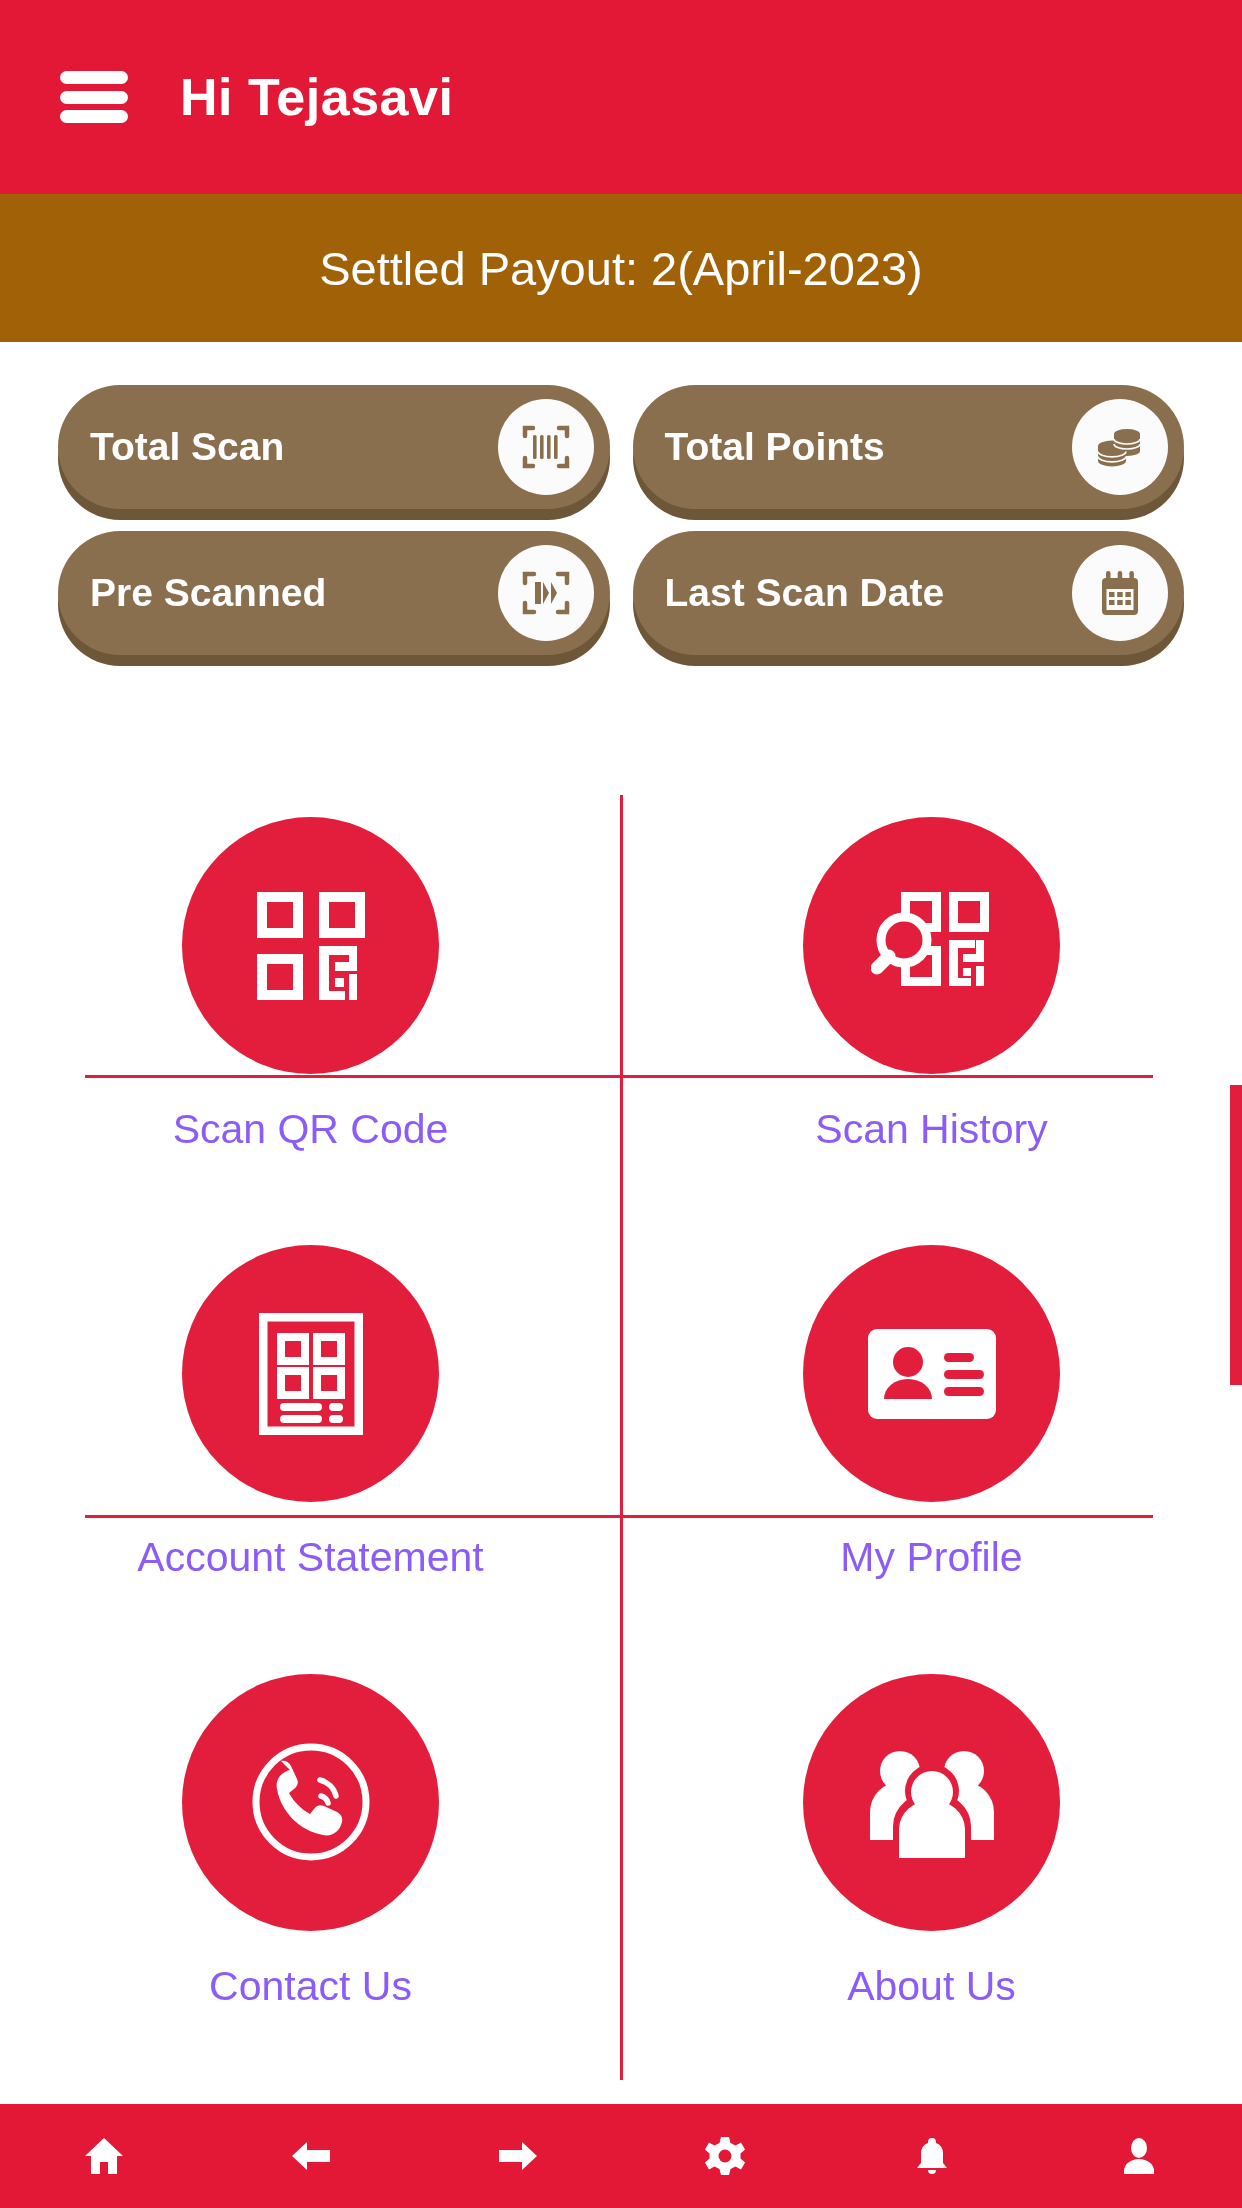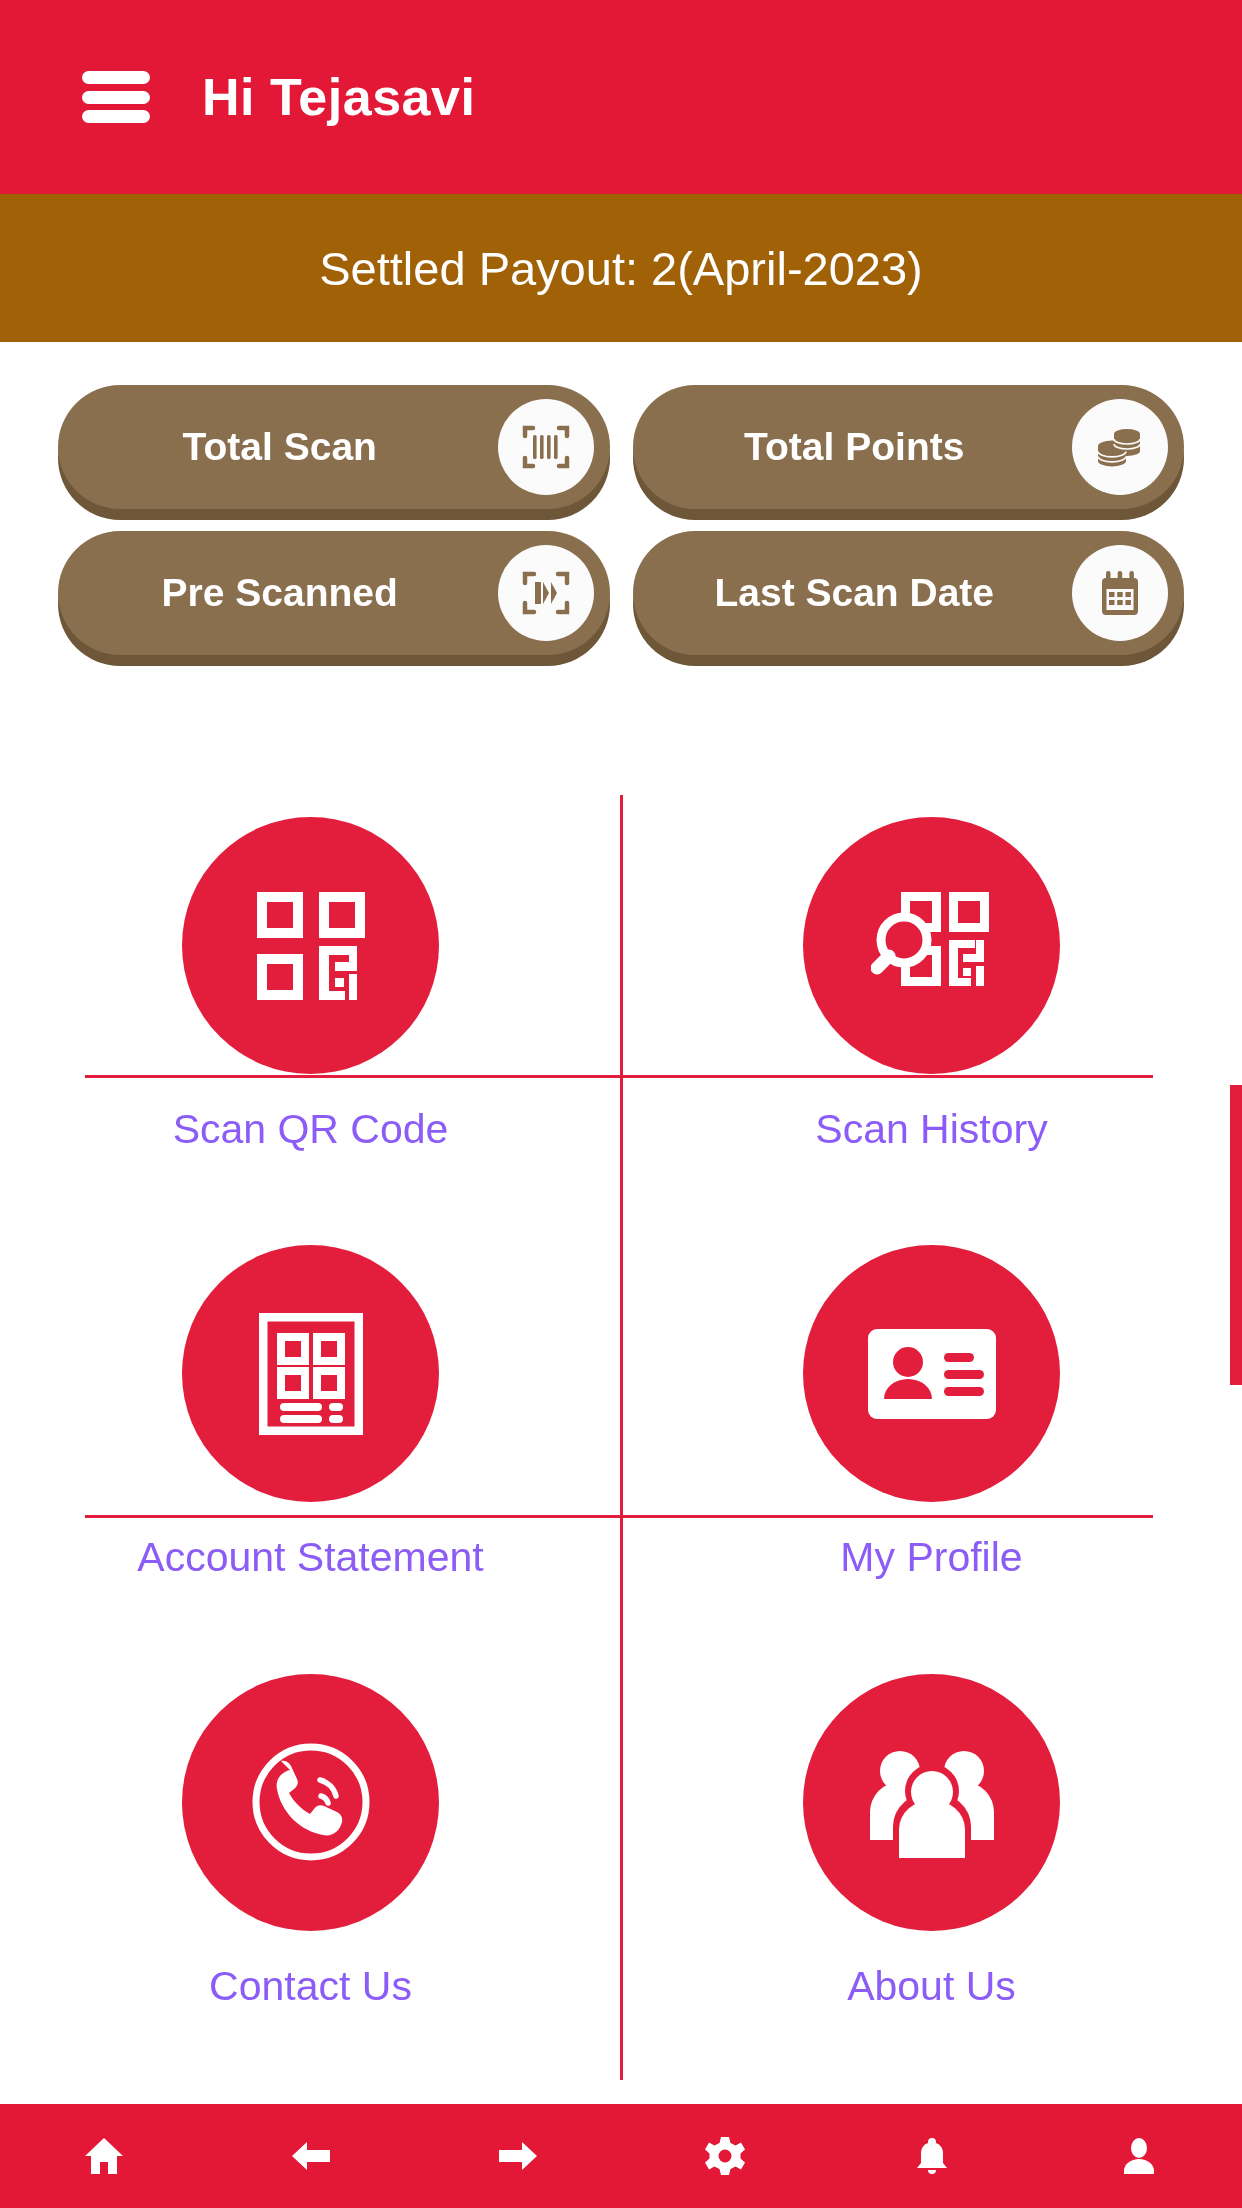--- a/index.html
+++ b/index.html
@@ -17,21 +17,21 @@
 
   
   .app-header {
     position: absolute;
     top: 0; left: 0;
     width: 1242px;
     height: 194px;
     background: #E31837;
     display: flex;
     align-items: center;
-    padding-left: 82px;
+    padding-left: 60px;
     box-sizing: border-box;
   }
   .hamburger {
     width: 68px;
     height: 52px;
     display: flex;
     flex-direction: column;
     justify-content: space-between;
     cursor: pointer;
     flex: 0 0 auto;
@@ -95,22 +95,22 @@
     padding: 0 16px 0 0;
     box-sizing: border-box;
     position: relative;
     cursor: pointer;
   }
   .stat-label {
     color: #ffffff;
     font-size: 39px;
     font-weight: bold;
     flex: 1;
-    text-align: center;
-    padding-left: 4px;
+    text-align: left;
+    padding-left: 32px;
     white-space: nowrap;
   }
   .stat-icon-circle {
     width: 96px;
     height: 96px;
     min-width: 96px;
     border-radius: 50%;
     background: #FBFBFB;
     display: flex;
     align-items: center;

